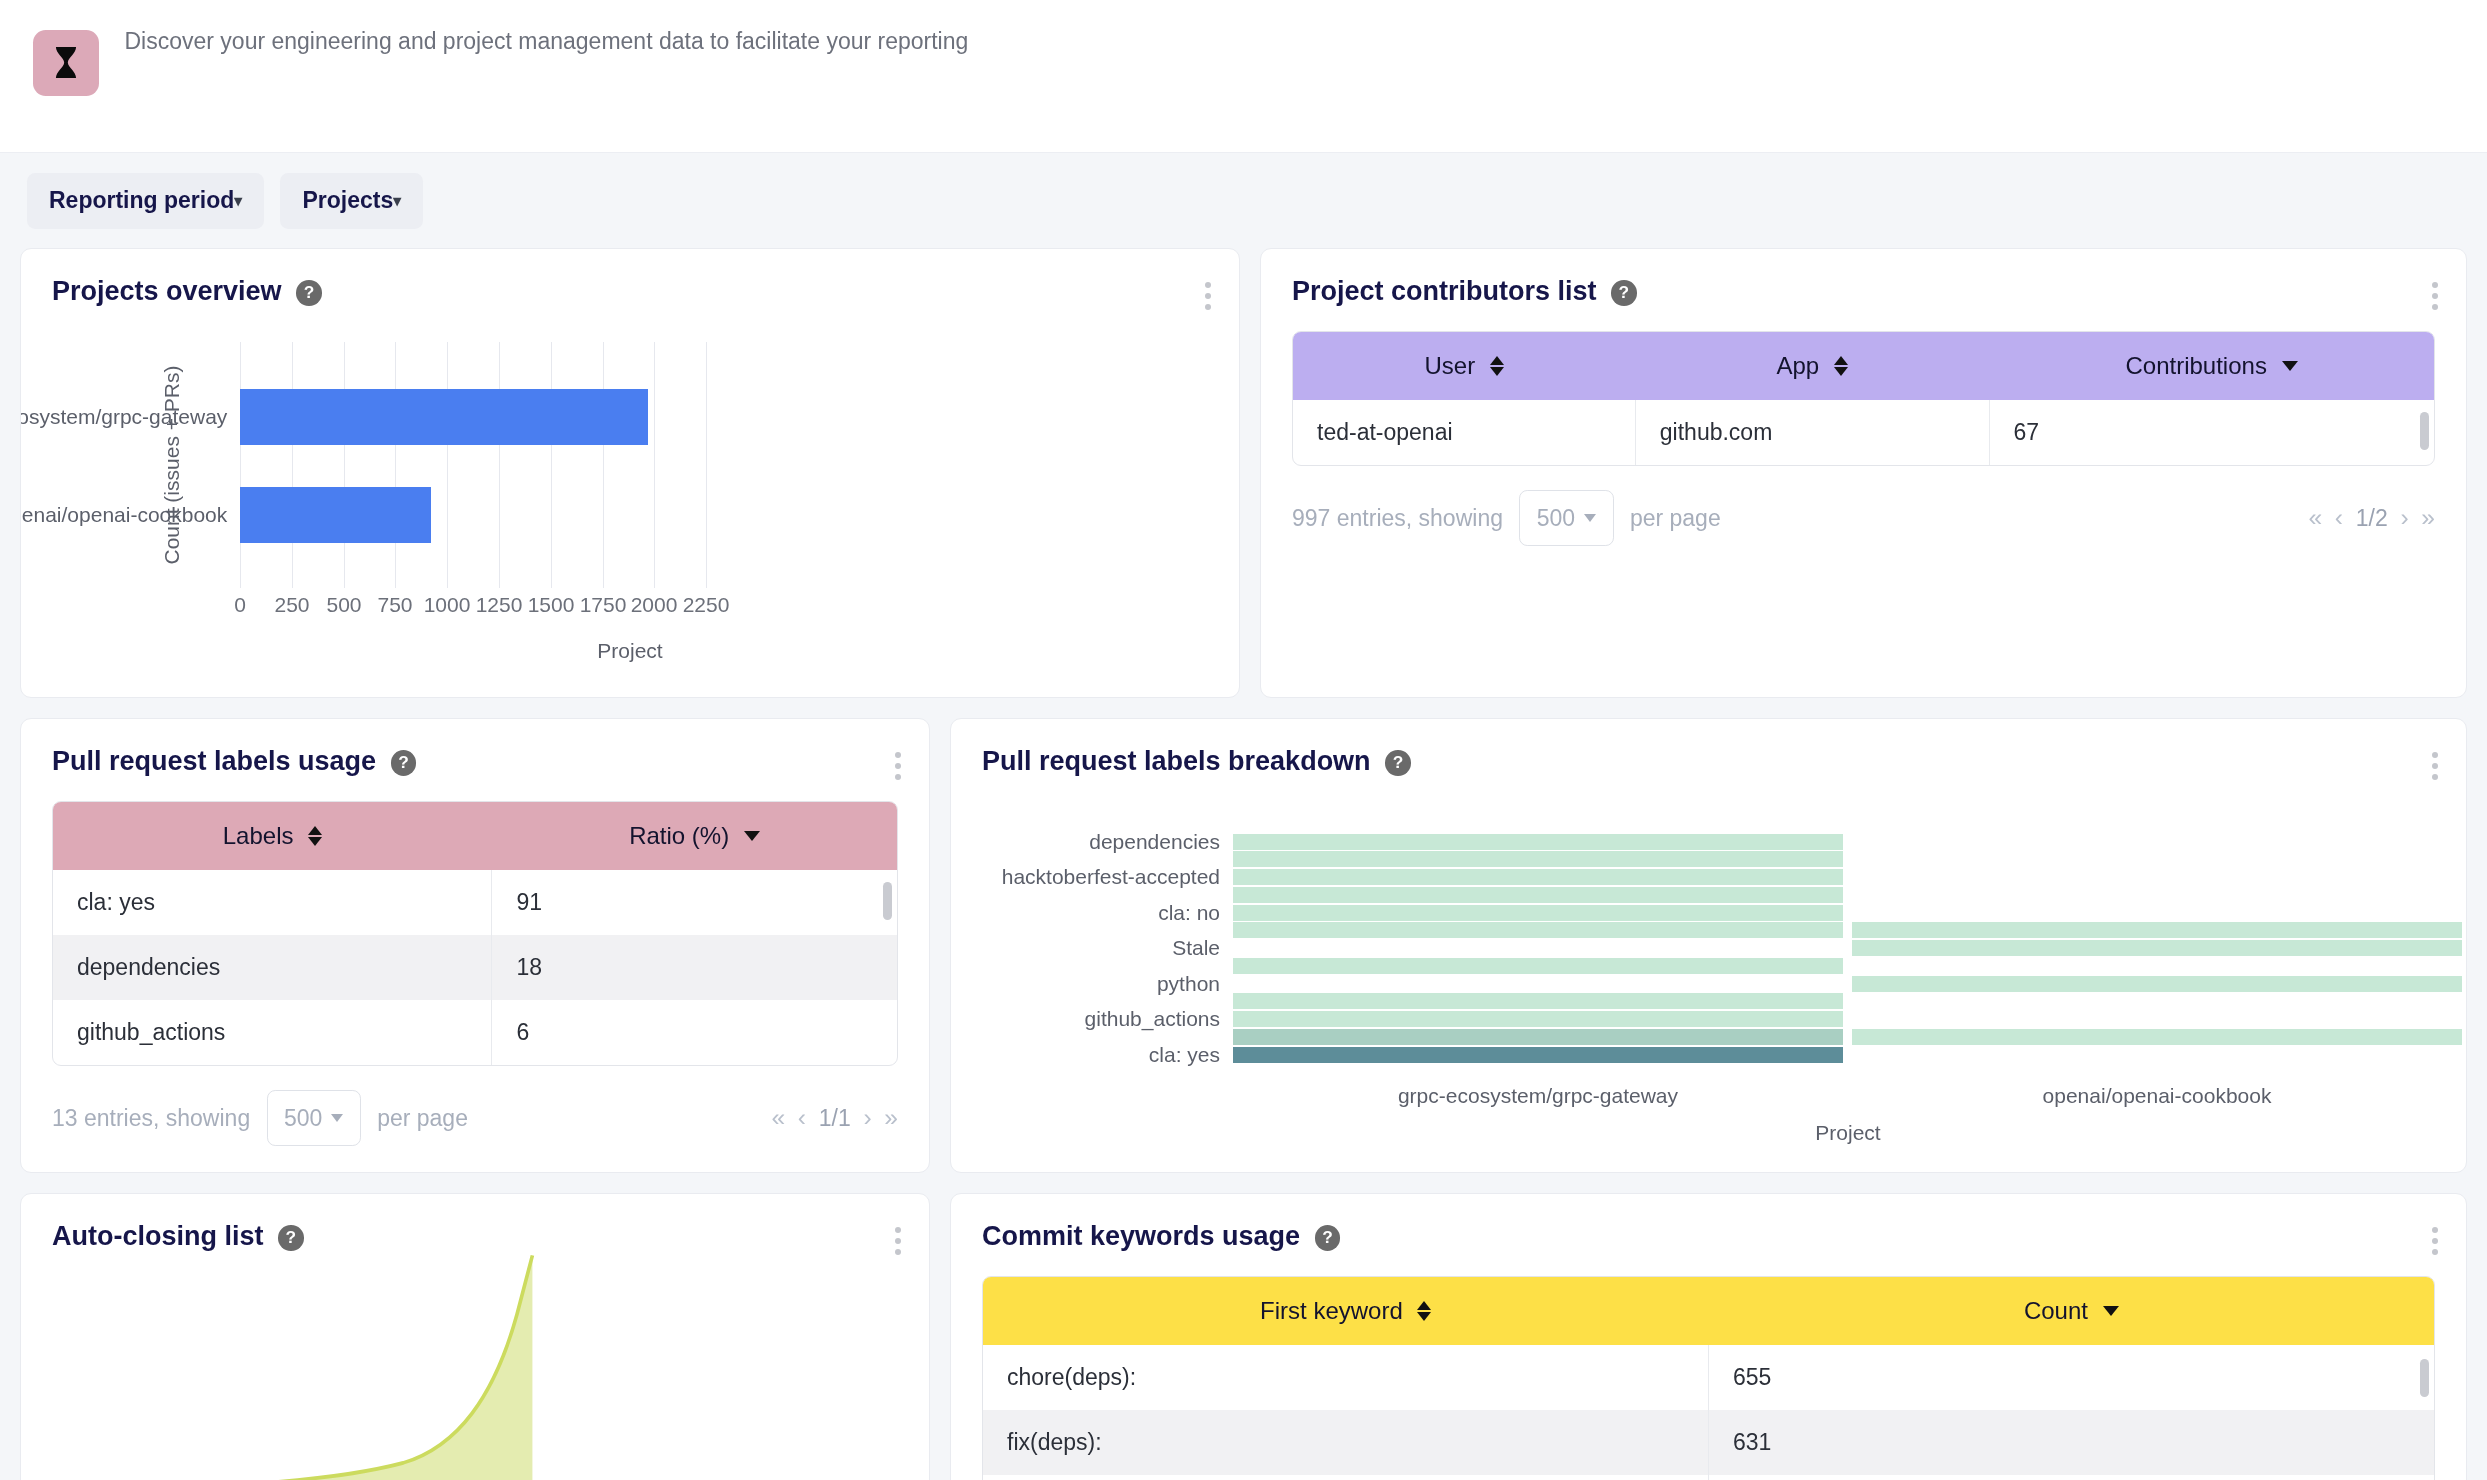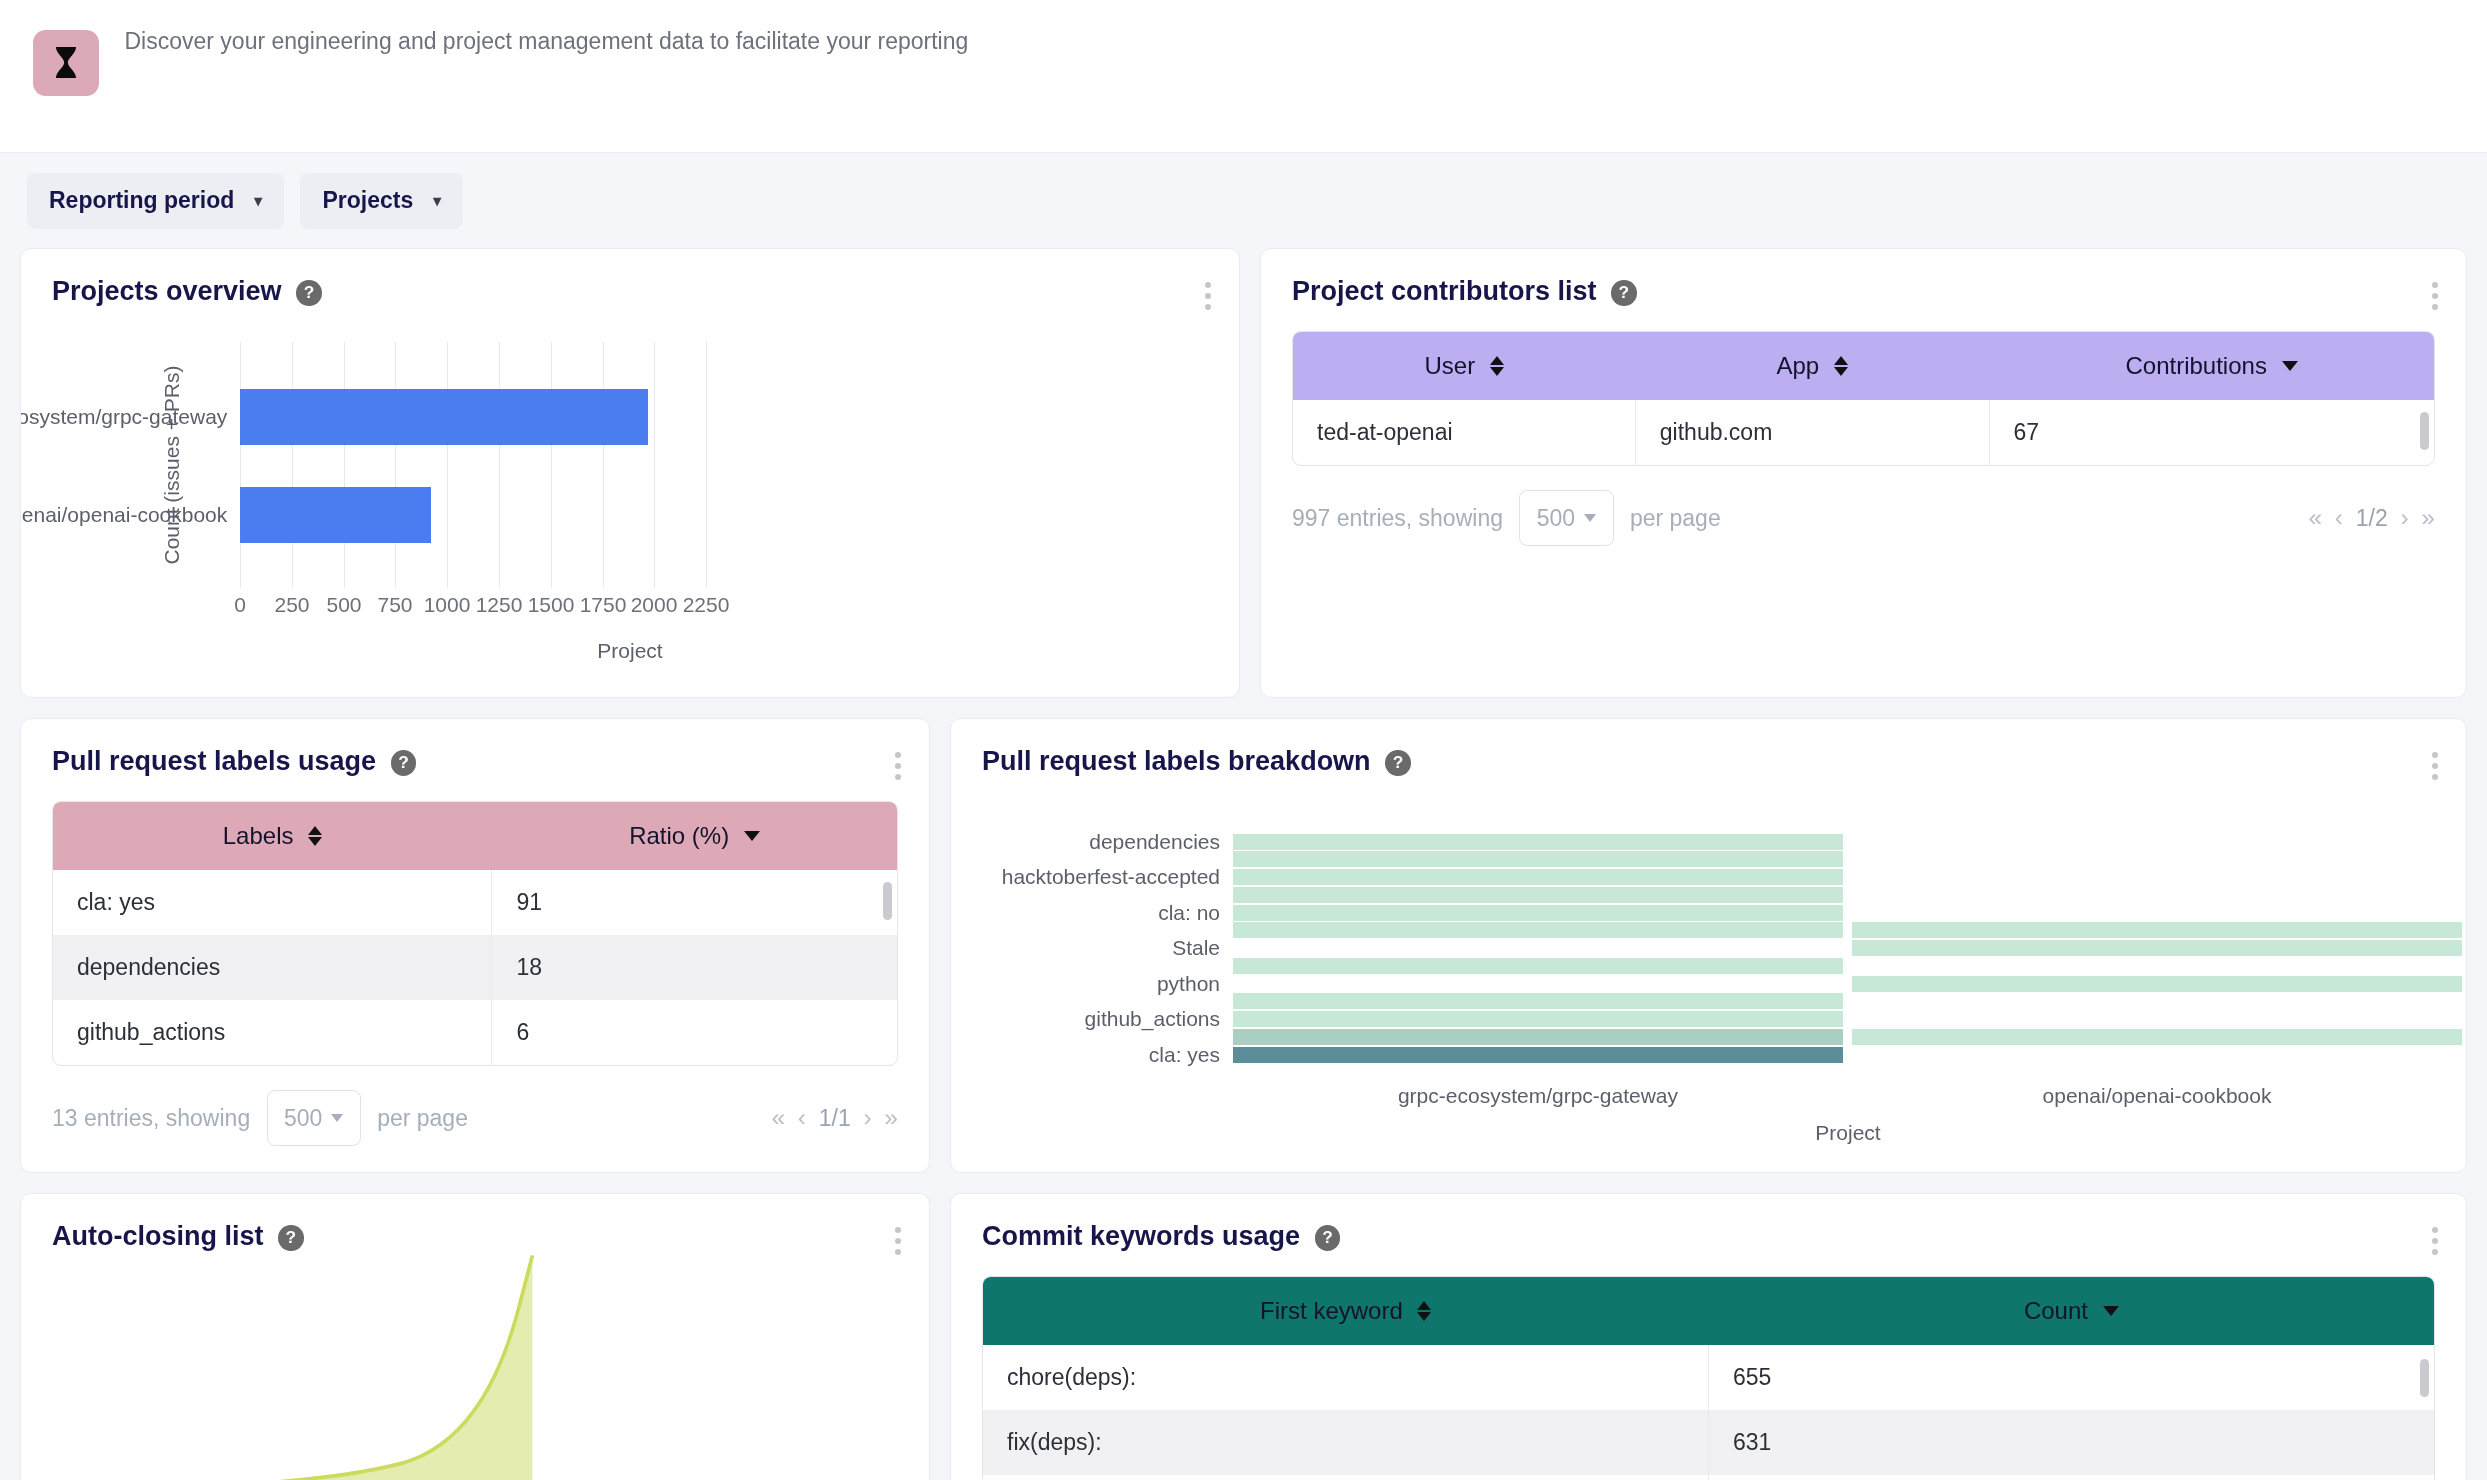--- a/index.html
+++ b/index.html
@@ -41,21 +41,21 @@
     display: flex; align-items: center; gap: 16.4px;
     padding: 0 27px;
     background: #f4f6f9;
   }
   .filter-chip {
     background: #eceef3;
     border: none;
     border-radius: 8.2px;
     height: 56px;
     padding: 0 22px;
-    display: inline-flex; align-items: center; gap: 20px;
+    display: inline-flex; align-items: center; 
     font-size: 23px; font-weight: bold; color: #16164a;
     font-family: inherit;
     cursor: pointer;
   }
   .chev { font-size: 15.5px; color: #3a3f4c; line-height: 1; }
 
   
   .dash {
     padding: 0 20px;
     display: flex; flex-direction: column; gap: 20px;
@@ -113,21 +113,21 @@
   td:first-child { border-left: none; }
   tbody tr:nth-child(even) { background: #f1f1f3; }
   .scroll-thumb {
     position: absolute; right: 5.5px; top: 12.7px;
     width: 9px; height: 38px; border-radius: 5.5px; background: #c9cbd1;
   }
 
   
   .hdr-violet { background: #bcaef0; border-radius: 21px; }
   .hdr-rose   { background: #dda9b6; }
-  .hdr-blue   { background: #0f766e; }
+  .hdr-blue   { background: #fde047; }
 
   
   .pager {
     display:flex; align-items:center; justify-content: space-between;
     padding: 24px 31px 0 31px;
     color: #a7aebb; font-size: 23px; gap: 24px;
   }
   .pager-left { display:flex; align-items:center; gap: 16.4px; }
   .per-page-select {
     border: 0.9px solid #dfe2e8; border-radius: 8.2px;

